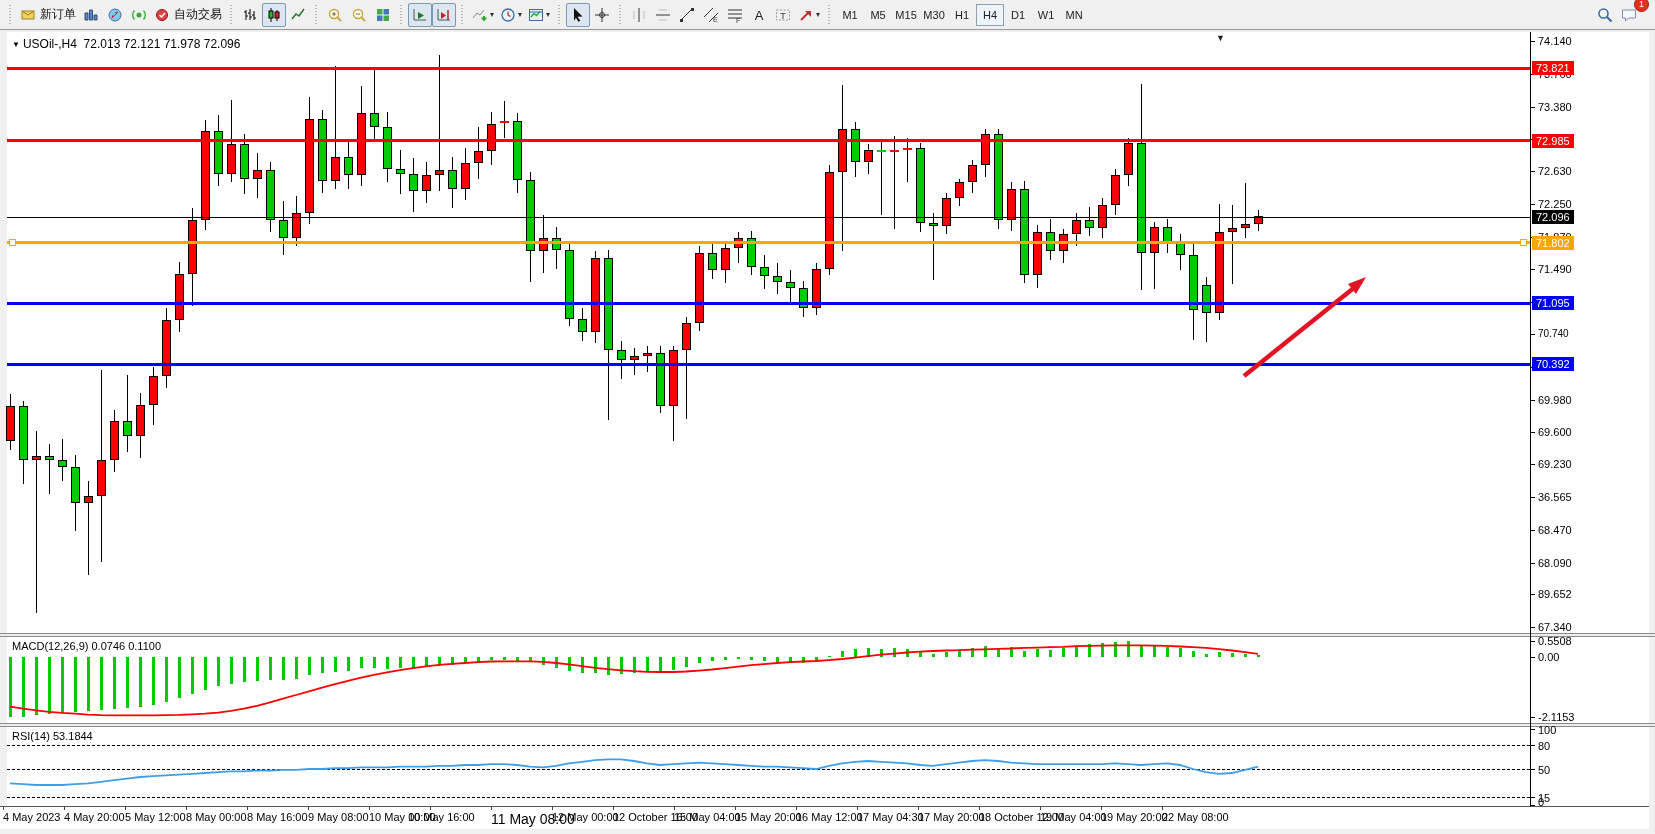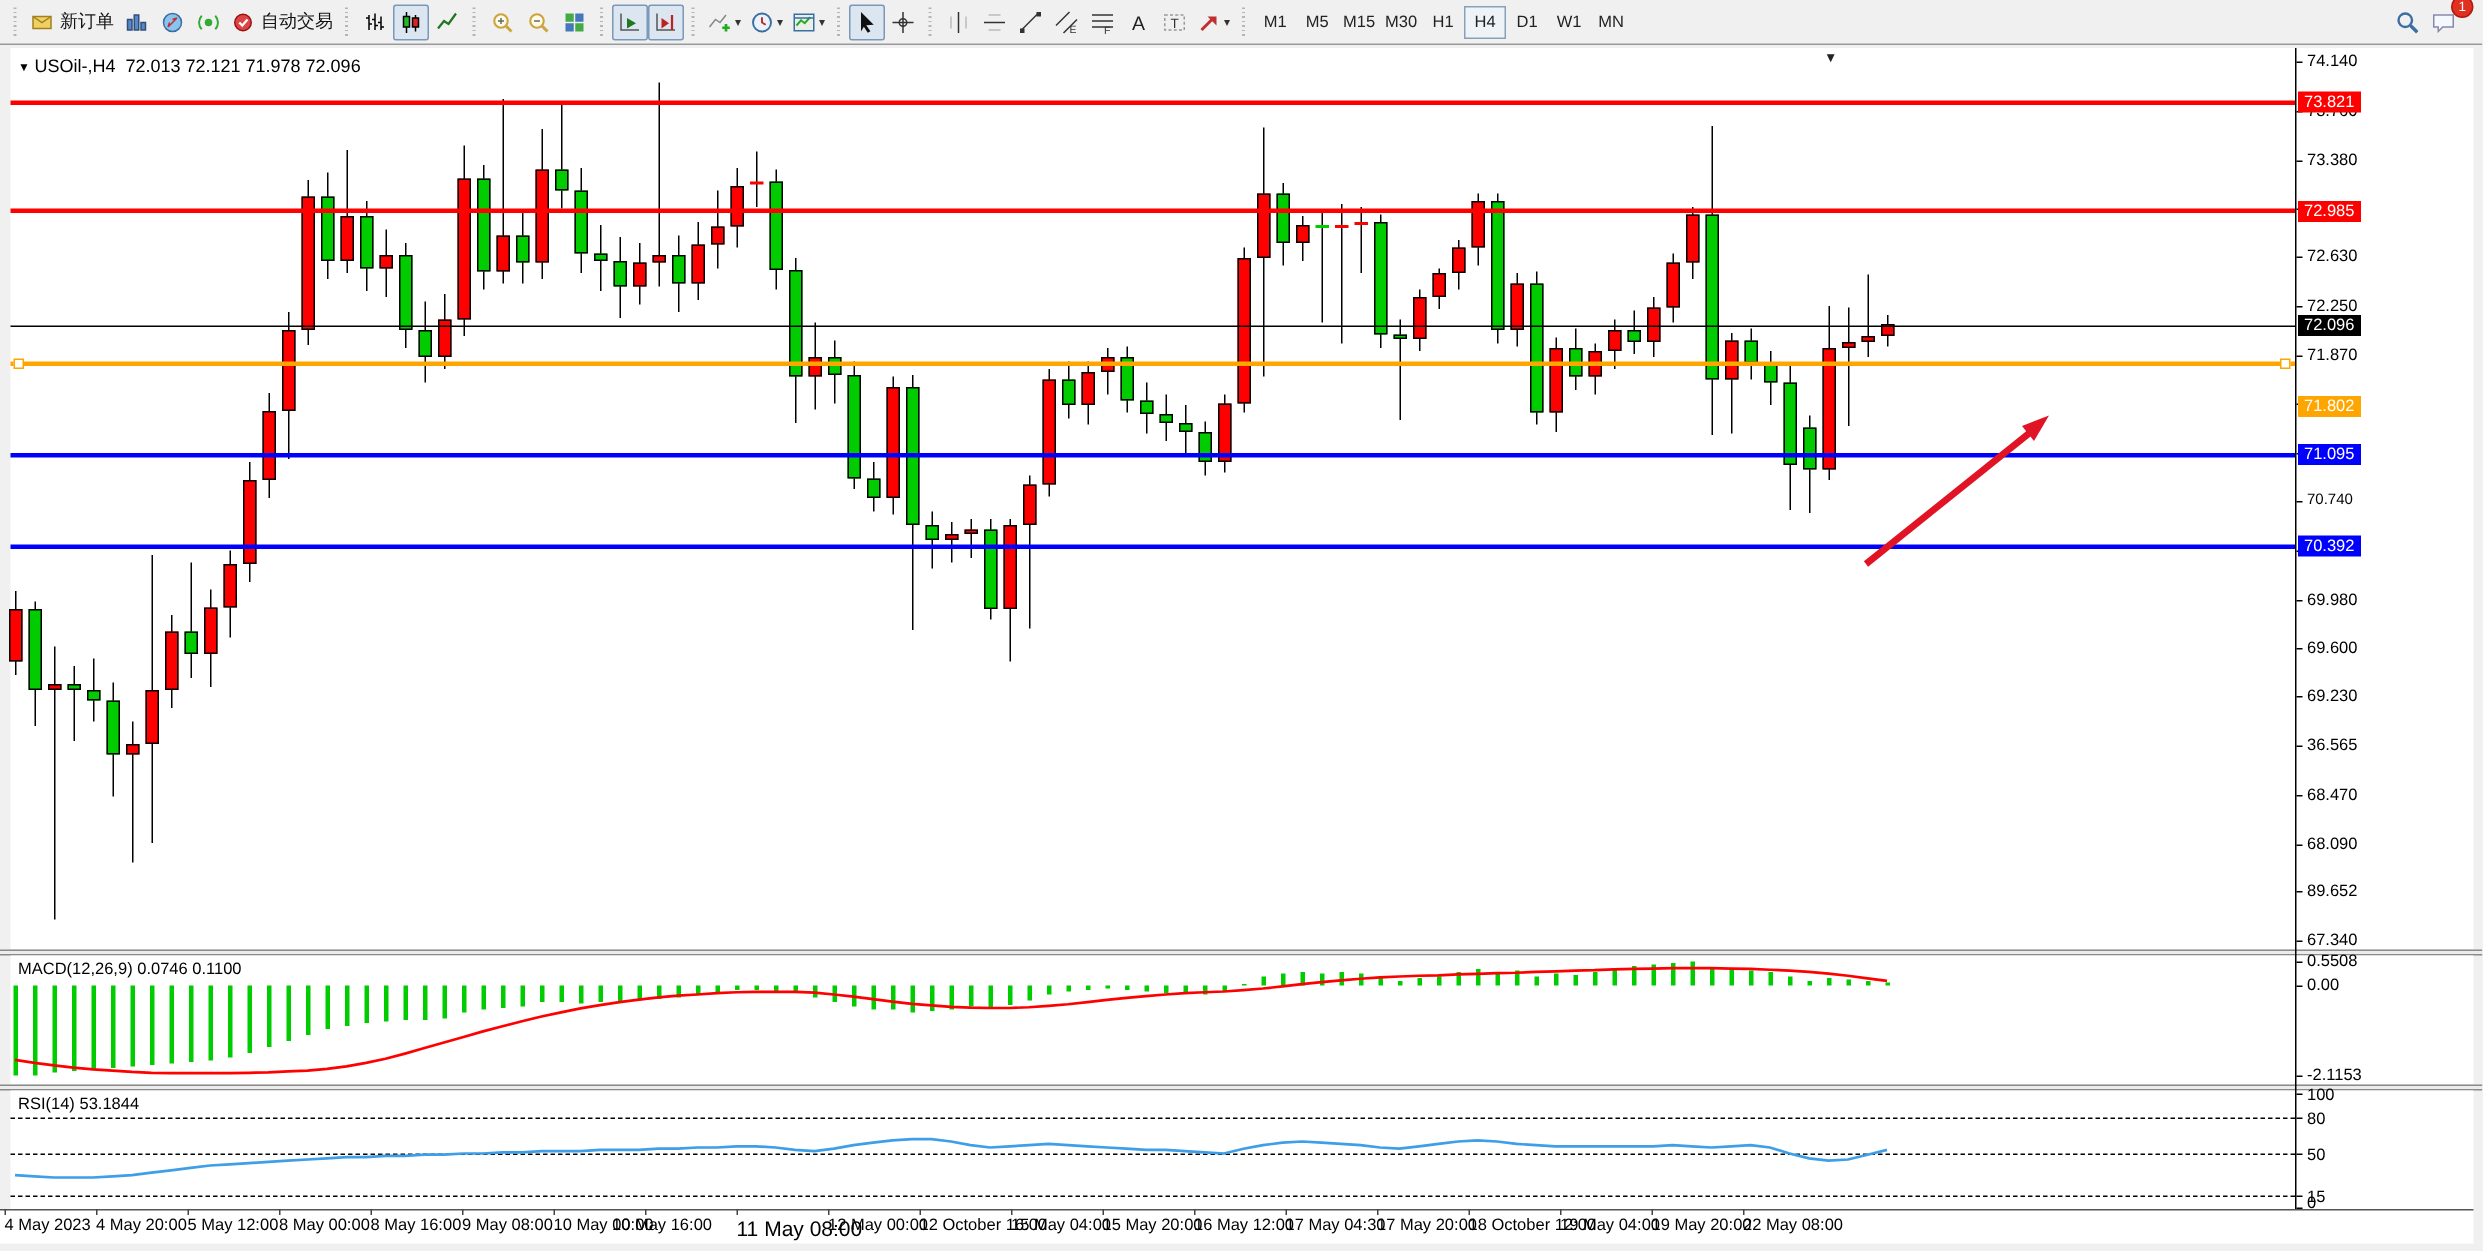--- a/index.html
+++ b/index.html
@@ -557,21 +557,21 @@
       <div style="position: absolute; left: 1538px; top: 523.754px; font-size: 11px; color: rgb(0, 0, 0); z-index: 12;">68.470</div>
       <div style="position: absolute; left: 1531px; top: 562.51px; width: 4px; height: 1px; background: rgb(0, 0, 0); z-index: 12;"></div>
       <div style="position: absolute; left: 1538px; top: 556.51px; font-size: 11px; color: rgb(0, 0, 0); z-index: 12;">68.090</div>
       <div style="position: absolute; left: 1531px; top: 594.404px; width: 4px; height: 1px; background: rgb(0, 0, 0); z-index: 12;"></div>
       <div style="position: absolute; left: 1538px; top: 588.404px; font-size: 11px; color: rgb(0, 0, 0); z-index: 12;">89.652</div>
       <div style="position: absolute; left: 1531px; top: 627.16px; width: 4px; height: 1px; background: rgb(0, 0, 0); z-index: 12;"></div>
       <div style="position: absolute; left: 1538px; top: 621.16px; font-size: 11px; color: rgb(0, 0, 0); z-index: 12;">67.340</div>
       <div style="position: absolute; left: 1532px; top: 61.4978px; background: rgb(255, 0, 0); color: rgb(255, 255, 255); font-size: 11px; height: 14px; line-height: 14px; padding: 0px 4px; z-index: 20;">73.821</div>
       <div style="position: absolute; left: 1532px; top: 133.561px; background: rgb(255, 0, 0); color: rgb(255, 255, 255); font-size: 11px; height: 14px; line-height: 14px; padding: 0px 4px; z-index: 20;">72.985</div>
       <div style="position: absolute; left: 1532px; top: 210.193px; background: rgb(0, 0, 0); color: rgb(255, 255, 255); font-size: 11px; height: 14px; line-height: 14px; padding: 0px 4px; z-index: 20;">72.096</div>
-      <div style="position: absolute; left: 1532px; top: 235.536px; background: rgb(255, 165, 0); color: rgb(255, 255, 255); font-size: 11px; height: 14px; line-height: 14px; padding: 0px 4px; z-index: 20; margin-top: 28px;">71.802</div>
+      <div style="position: absolute; left: 1532px; top: 235.536px; background: rgb(255, 165, 0); color: rgb(255, 255, 255); font-size: 11px; height: 14px; line-height: 14px; padding: 0px 4px; z-index: 20;">71.802</div>
       <div style="position: absolute; left: 1532px; top: 296.479px; background: rgb(0, 0, 255); color: rgb(255, 255, 255); font-size: 11px; height: 14px; line-height: 14px; padding: 0px 4px; z-index: 20;">71.095</div>
       <div style="position: absolute; left: 1532px; top: 357.078px; background: rgb(0, 0, 255); color: rgb(255, 255, 255); font-size: 11px; height: 14px; line-height: 14px; padding: 0px 4px; z-index: 20;">70.392</div>
       <div style="position: absolute; left: 1216px; top: 33px; font-size: 9px; color: rgb(34, 34, 34); z-index: 26;">▼</div>
       <div style="position: absolute; left: 9px; top: 657px; width: 3px; height: 59.577px; background: rgb(0, 204, 0);"></div>
       <div style="position: absolute; left: 22px; top: 657px; width: 3px; height: 59.577px; background: rgb(0, 204, 0);"></div>
       <div style="position: absolute; left: 35px; top: 657px; width: 3px; height: 58.1585px; background: rgb(0, 204, 0);"></div>
       <div style="position: absolute; left: 48px; top: 657px; width: 3px; height: 56.74px; background: rgb(0, 204, 0);"></div>
       <div style="position: absolute; left: 61px; top: 657px; width: 3px; height: 56.1726px; background: rgb(0, 204, 0);"></div>
       <div style="position: absolute; left: 74px; top: 657px; width: 3px; height: 55.3215px; background: rgb(0, 204, 0);"></div>
       <div style="position: absolute; left: 87px; top: 657px; width: 3px; height: 54.4704px; background: rgb(0, 204, 0);"></div>

